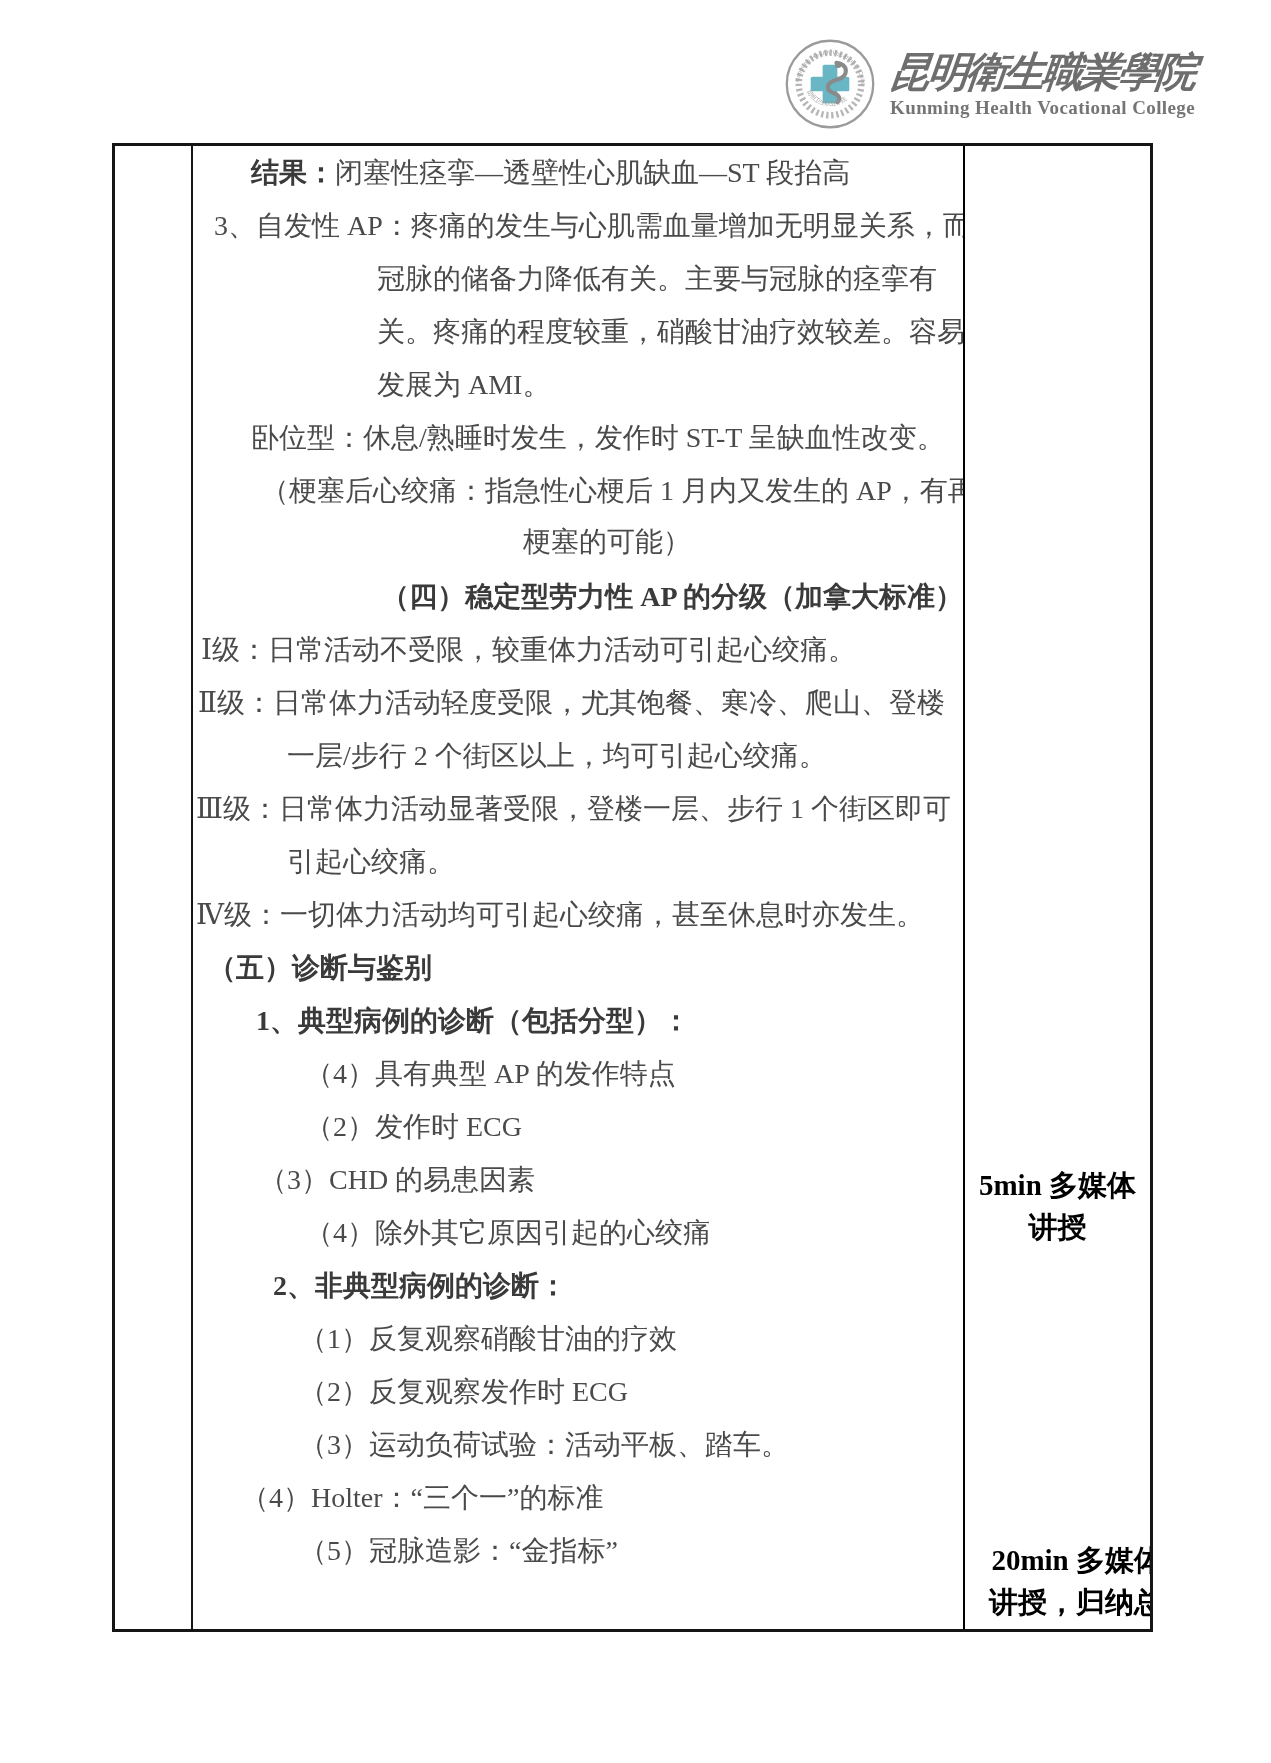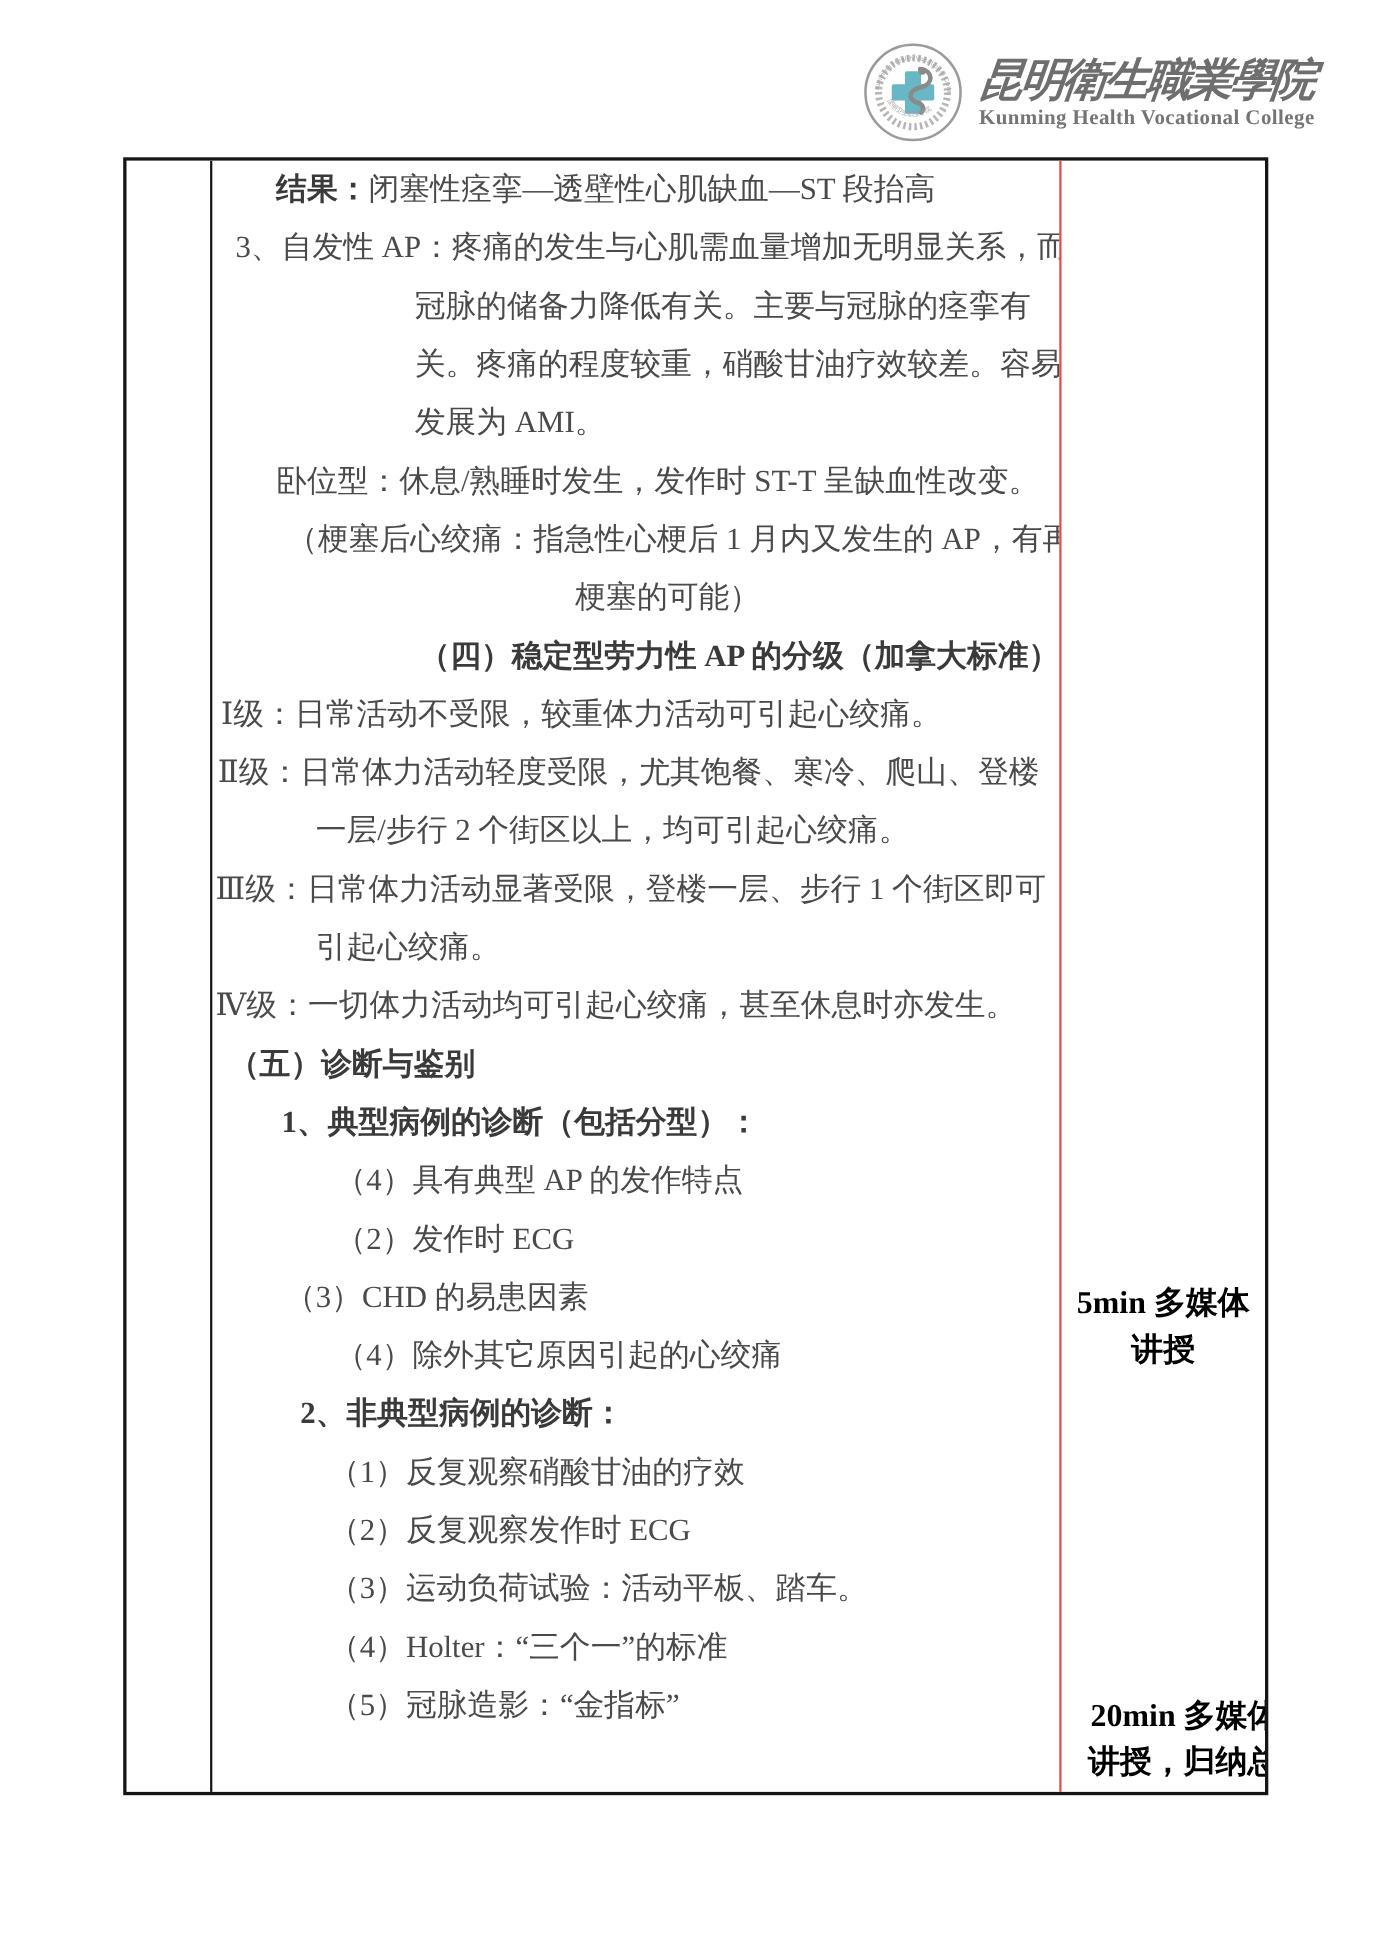--- a/index.html
+++ b/index.html
@@ -25,21 +25,21 @@
   }
 
   
   .doc-table {
     position:absolute; left:112px; top:143px;
     width:1041px; height:1489px;
     border:3px solid #151515; box-sizing:border-box;
     display:flex; overflow:hidden; background:#fff;
   }
   .col-label { width:76px; border-right:2px solid #151515; flex:none; }
-  .col-main  { width:770px; border-right:2px solid #ef4444; flex:none; box-sizing:content-box; overflow:hidden; }
+  .col-main  { width:770px; border-right:2px solid #000000; flex:none; box-sizing:content-box; overflow:hidden; }
   .col-side  { flex:1; position:relative; }
 
   .content-line {
     height:53px; line-height:53px; font-size:28px;
     color:#4a4a4a; white-space:nowrap;
   }
   .content-line.bold, .content-line .bold { font-weight:bold; color:#3a3a3a; }
 
   .note {
     position:absolute; font-size:29px; line-height:42px;
@@ -79,39 +79,39 @@
 <div class="doc-table">
   <div class="col-label"></div>
   <div class="col-main" id="content-lines">
       <div class="content-line" style="padding-left: 58px;"><span class="bold">结果：</span>闭塞性痉挛—透壁性心肌缺血—ST 段抬高</div>
       <div class="content-line" style="padding-left: 21px;">3、自发性 AP：疼痛的发生与心肌需血量增加无明显关系，而与</div>
       <div class="content-line" style="padding-left: 184px;">冠脉的储备力降低有关。主要与冠脉的痉挛有</div>
       <div class="content-line" style="padding-left: 184px;">关。疼痛的程度较重，硝酸甘油疗效较差。容易</div>
       <div class="content-line" style="padding-left: 184px;">发展为 AMI。</div>
       <div class="content-line" style="padding-left: 58px;">卧位型：休息/熟睡时发生，发作时 ST-T 呈缺血性改变。</div>
       <div class="content-line" style="padding-left: 68px;">（梗塞后心绞痛：指急性心梗后 1 月内又发生的 AP，有再</div>
-      <div class="content-line" style="padding-left: 330px;">梗塞的可能）</div>
+      <div class="content-line" style="padding-left: 330px; font-family: Liberation Mono, monospace;">梗塞的可能）</div>
       <div class="content-line bold" style="padding-left: 15px; text-align: right;">（四）稳定型劳力性 AP 的分级（加拿大标准）</div>
       <div class="content-line" style="padding-left: 8px;">Ⅰ级：日常活动不受限，较重体力活动可引起心绞痛。</div>
       <div class="content-line" style="padding-left: 5px;">Ⅱ级：日常体力活动轻度受限，尤其饱餐、寒冷、爬山、登楼</div>
       <div class="content-line" style="padding-left: 94px;">一层/步行 2 个街区以上，均可引起心绞痛。</div>
       <div class="content-line" style="padding-left: 3px;">Ⅲ级：日常体力活动显著受限，登楼一层、步行 1 个街区即可</div>
       <div class="content-line" style="padding-left: 94px;">引起心绞痛。</div>
       <div class="content-line" style="padding-left: 3px;">Ⅳ级：一切体力活动均可引起心绞痛，甚至休息时亦发生。</div>
       <div class="content-line bold" style="padding-left: 15px;">（五）诊断与鉴别</div>
       <div class="content-line bold" style="padding-left: 63px;">1、典型病例的诊断（包括分型）：</div>
       <div class="content-line" style="padding-left: 112px;">（4）具有典型 AP 的发作特点</div>
       <div class="content-line" style="padding-left: 112px;">（2）发作时 ECG</div>
       <div class="content-line" style="padding-left: 66px;">（3）CHD 的易患因素</div>
       <div class="content-line" style="padding-left: 112px;">（4）除外其它原因引起的心绞痛</div>
       <div class="content-line bold" style="padding-left: 80px;">2、非典型病例的诊断：</div>
       <div class="content-line" style="padding-left: 106px;">（1）反复观察硝酸甘油的疗效</div>
       <div class="content-line" style="padding-left: 106px;">（2）反复观察发作时 ECG</div>
       <div class="content-line" style="padding-left: 106px;">（3）运动负荷试验：活动平板、踏车。</div>
-      <div class="content-line" style="padding-left: 106px;">（4）Holter：“三个一”的标准</div>
+      <div class="content-line" style="padding-left: 48px;">（4）Holter：“三个一”的标准</div>
       <div class="content-line" style="padding-left: 106px;">（5）冠脉造影：“金指标”</div>
     </div>
   <div class="col-side">
     <div class="note note-1">
       <div>5min 多媒体</div>
       <div>讲授</div>
     </div>
     <div class="note note-2">
       <div>20min 多媒体</div>
       <div>讲授，归纳总</div>

